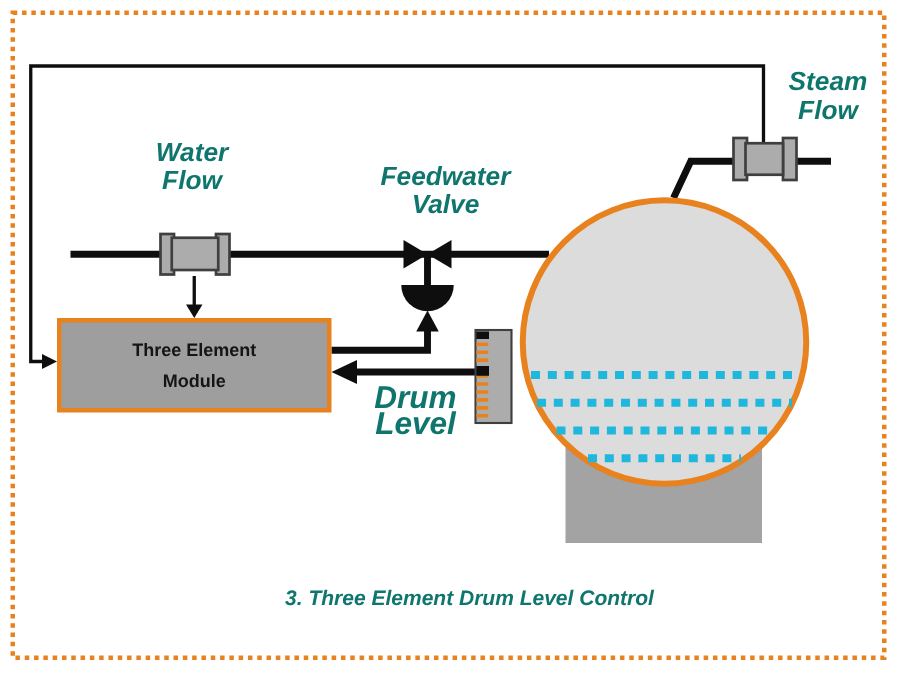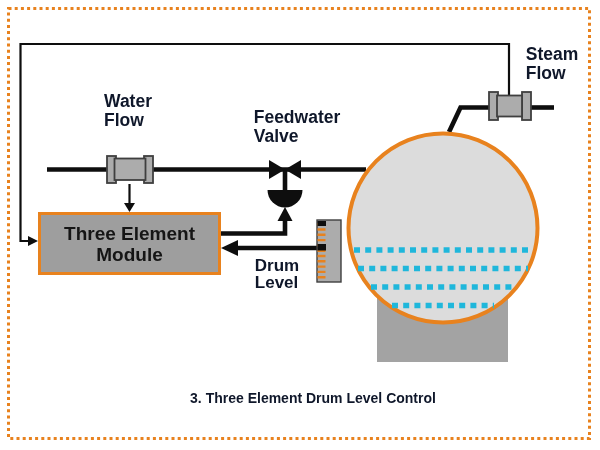--- a/index.html
+++ b/index.html
@@ -15,30 +15,30 @@
   .arrow{fill:var(--line_ink,#0e0e0e);stroke:none;}
   .solid{fill:var(--line_ink,#0e0e0e);stroke:none;}
   .drum{fill:var(--drum_fill,#DCDCDC);stroke:var(--accent_orange,#E8821E);stroke-width:4;}
   .pedestal{fill:var(--pedestal_fill,#A3A3A3);stroke:none;}
   .module{fill:var(--module_fill,#9E9E9E);stroke:var(--accent_orange,#E8821E);stroke-width:3;}
   .sensor{fill:var(--sensor_fill,#ACACAC);stroke:var(--sensor_stroke,#3F3F3F);stroke-width:1.8;}
   .water-dash{fill:none;stroke:var(--water_cyan,#1FB7DB);stroke-width:5.4;stroke-dasharray:6 5.2;}
   .gauge-scale{fill:none;stroke:var(--accent_orange,#E8821E);stroke-width:8;stroke-dasharray:2.4 2.9;}
   
   .lbl{
-    position:absolute;transform:translateX(-50%);
-    font-weight:700;color:#0f172a;white-space:pre-line;
-    font-size:17.5px;line-height:18.5px;letter-spacing:0px;
+    position:absolute;transform:translateX(-50%);text-align:center;
+    font-weight:700;color:#0f766e;white-space:pre-line;
+    font-size:17.5px;line-height:18.5px;letter-spacing:0px;font-style:italic;
   }
   .lbl-module{
     position:absolute;left:38px;top:212px;width:183px;height:63px;
     display:flex;align-items:center;justify-content:center;text-align:center;
-    font-weight:700;color:#151515;white-space:pre-line;font-size:19px;line-height:21px;
+    font-weight:700;color:#151515;white-space:pre-line;font-size:12px;line-height:21px;
   }
-  .lbl-drum-level{font-size:17px;line-height:17px;}
+  .lbl-drum-level{font-size:21px;line-height:17px;}
   .lbl-caption{font-size:14px;line-height:23px;white-space:nowrap;}
 </style>
 </head>
 <body>
 
 <div class="canvas">
 
   <svg width="600" height="450" viewBox="0 0 600 450">
 
     <rect class="dotted-border" x="8.5" y="8.5" width="581" height="430"></rect>

